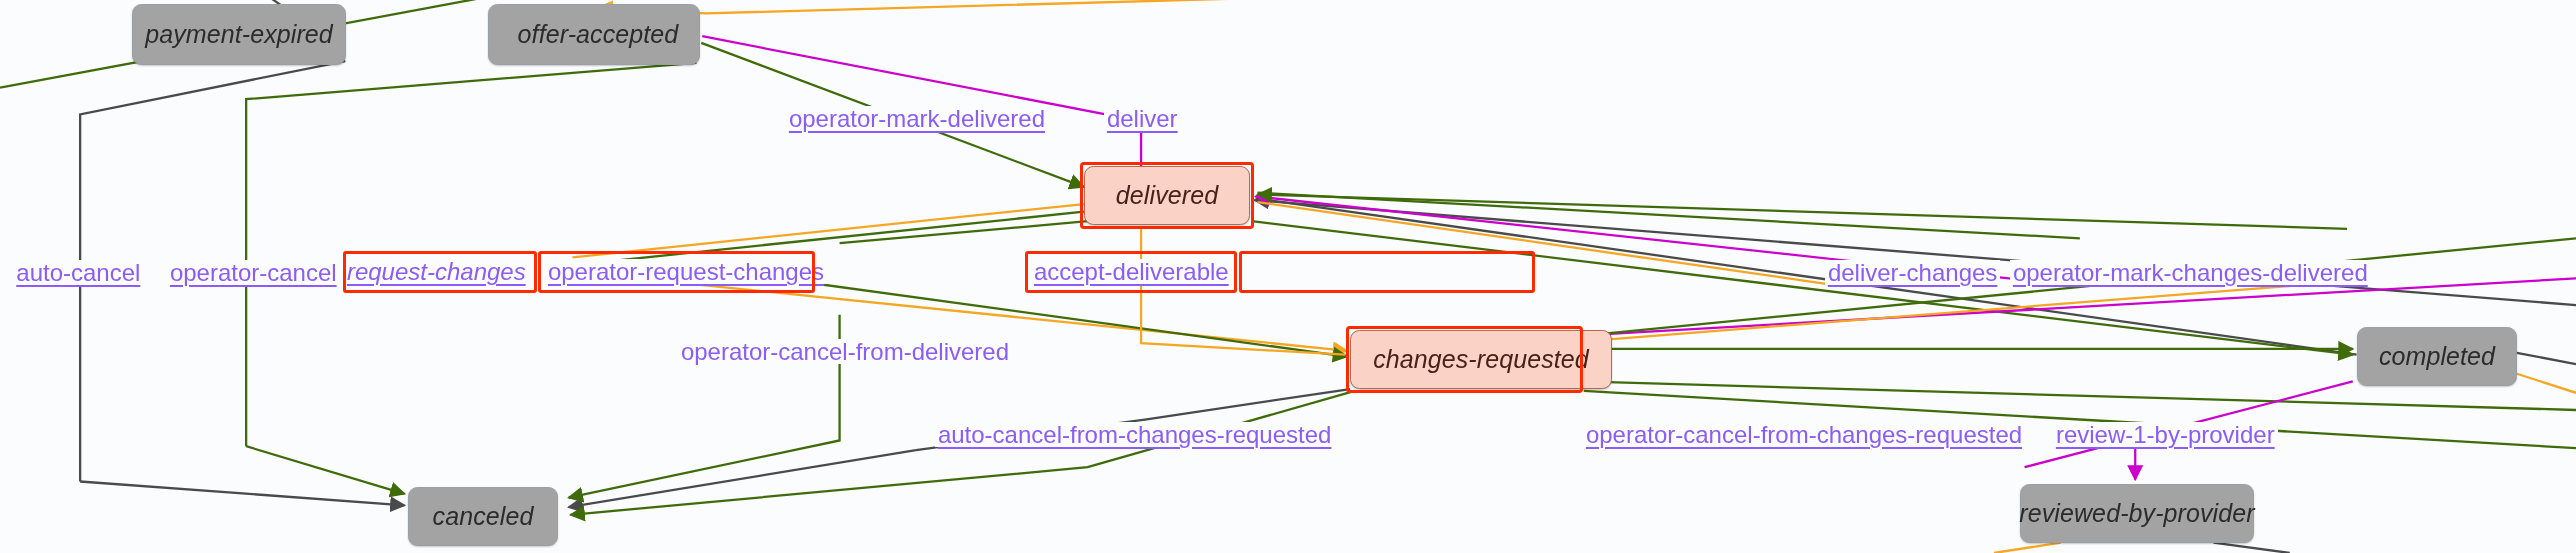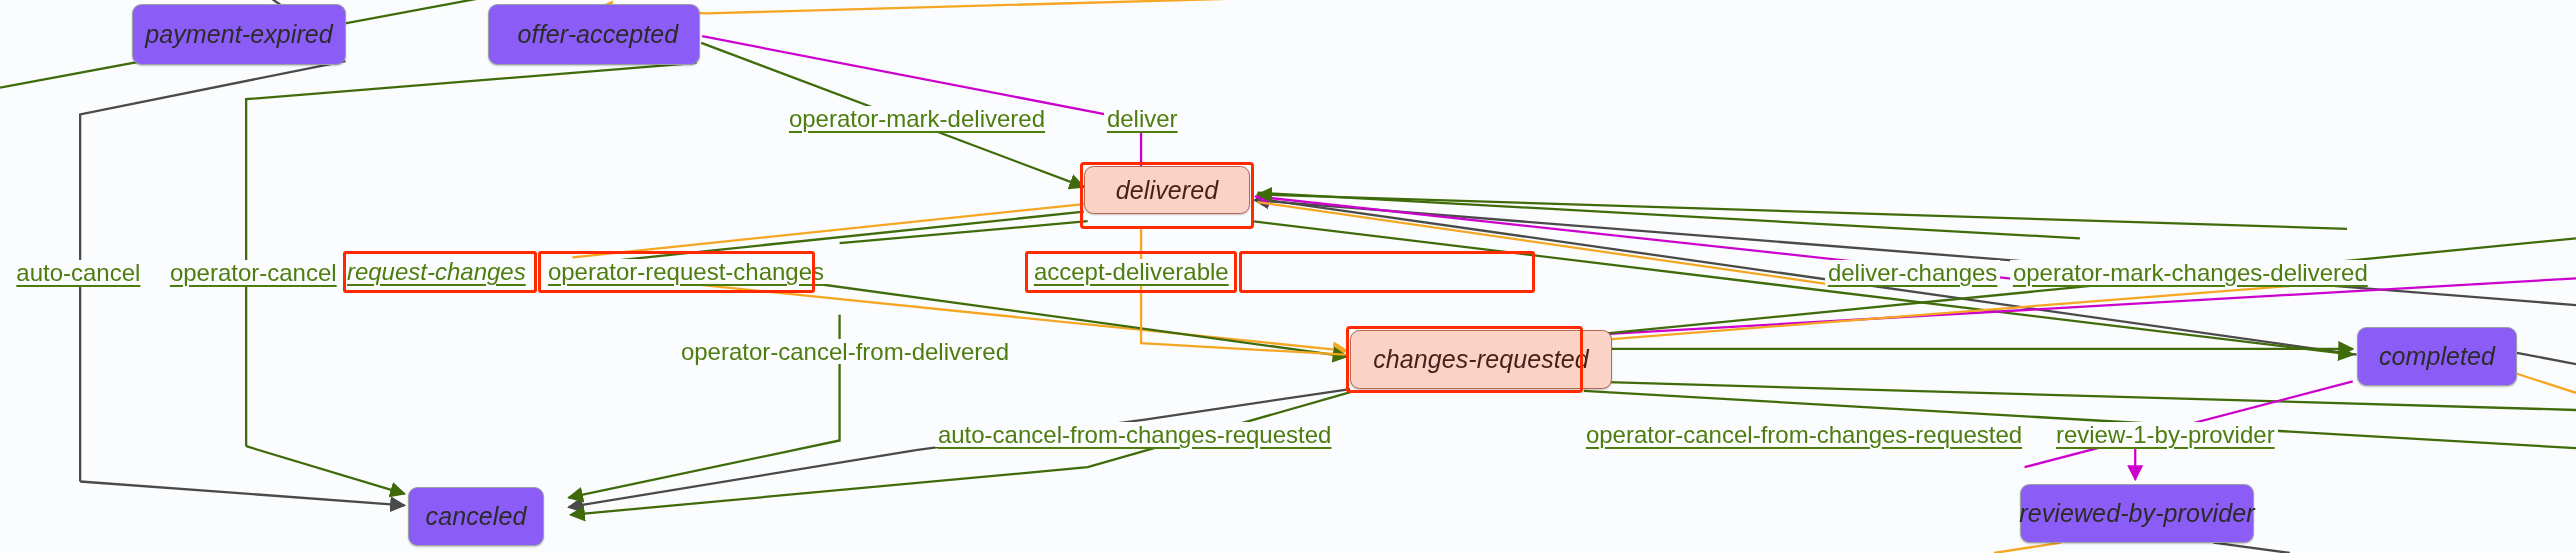--- a/index.html
+++ b/index.html
@@ -1,28 +1,28 @@
 <!DOCTYPE html>
 <html><head>
 <meta charset="utf-8">
 <style>
   html,body{margin:0;padding:0;background:#ffffff;}
   body{font-family:"Liberation Sans", sans-serif;}
   #stage{position:relative;width:2576px;height:553px;background:#fbfcfd;overflow:hidden;}
   #wires{position:absolute;left:0;top:0;width:2576px;height:553px;}
   .node{position:absolute;box-sizing:border-box;display:flex;align-items:center;
-        justify-content:center;border-radius:9.5px;background:#8b5cf6;
+        justify-content:center;border-radius:9.5px;background:#a3a3a3;
         border:1.5px solid #9aa0a6;box-shadow:0 1px 1.9px rgba(0,0,0,.22);
         font-style:italic;font-size:25px;color:#2b2b2b;white-space:nowrap;
         font-family:"Liberation Sans", sans-serif;letter-spacing:0.1px;}
   .node.hl{background:#fbd2c6;border:1.5px solid #b8674f;color:#4a2018;}
   .hlbox{position:absolute;box-sizing:border-box;border:3.8px solid #ff2a00;
          border-radius:3.8px;pointer-events:none;background:transparent;}
   .elabel{position:absolute;box-sizing:border-box;white-space:nowrap;
-          font-size:24px;color:#4d7c0f;background:#fbfcfd;
+          font-size:24px;color:#8b5cf6;background:#fbfcfd;
           font-family:"Liberation Sans", sans-serif;padding:0 2.9px;line-height:1.05;}
   .elabel.u{text-decoration:underline;text-underline-offset:3.8px;
             text-decoration-thickness:1.5px;}
   .lblbox{position:absolute;box-sizing:border-box;border:3.3px solid #ff2a00;
           border-radius:2.9px;pointer-events:none;}
 </style>
 </head>
 <body>
 
 <div id="stage">
@@ -97,37 +97,37 @@
       <path d="M2400,300 L1660,358" stroke="#f5a623"></path>
     </g>
   </svg>
 
   <div class="node" style="left:132px;top:3.8px;width:214px;height:61px;">
     <span>payment-expired</span>
   </div>
   <div class="node" style="left:488px;top:3.8px;width:212px;height:61px;padding-left:8px;">
     <span>offer-accepted</span>
   </div>
-  <div class="node hl" style="left:1084px;top:166px;width:166px;height:48px;">
+  <div class="node hl" style="left:1084px;top:166px;width:166px;height:59px;">
     <span>delivered</span>
   </div>
   <div class="hlbox" style="left:1080px;top:162px;width:174px;height:67px;"></div>
 
   <div class="node hl" style="left:1350px;top:330px;width:262px;height:59px;">
     <span>changes-requested</span>
   </div>
   <div class="hlbox" style="left:1346px;top:326px;width:237px;height:67px;"></div>
 
   <div class="node" style="left:2357px;top:327px;width:160px;height:59px;">
     <span>completed</span>
   </div>
   <div class="node" style="left:2020px;top:484px;width:234px;height:59px;">
     <span>reviewed-by-provider</span>
   </div>
-  <div class="node" style="left:408px;top:487px;width:136px;height:59px;">
+  <div class="node" style="left:408px;top:487px;width:150px;height:59px;">
     <span>canceled</span>
   </div>
 
   <div class="elabel u" style="left:13.4px;top:260px;">auto-cancel</div>
   <div class="elabel u" style="left:167px;top:260px;">operator-cancel</div>
 
   <div class="elabel u" style="left:344px;top:259px;font-style:italic;">request-changes</div>
   <div class="lblbox" style="left:343px;top:251px;width:194px;height:42px;"></div>
 
   <div class="elabel u" style="left:545px;top:259px;">operator-request-changes</div>

